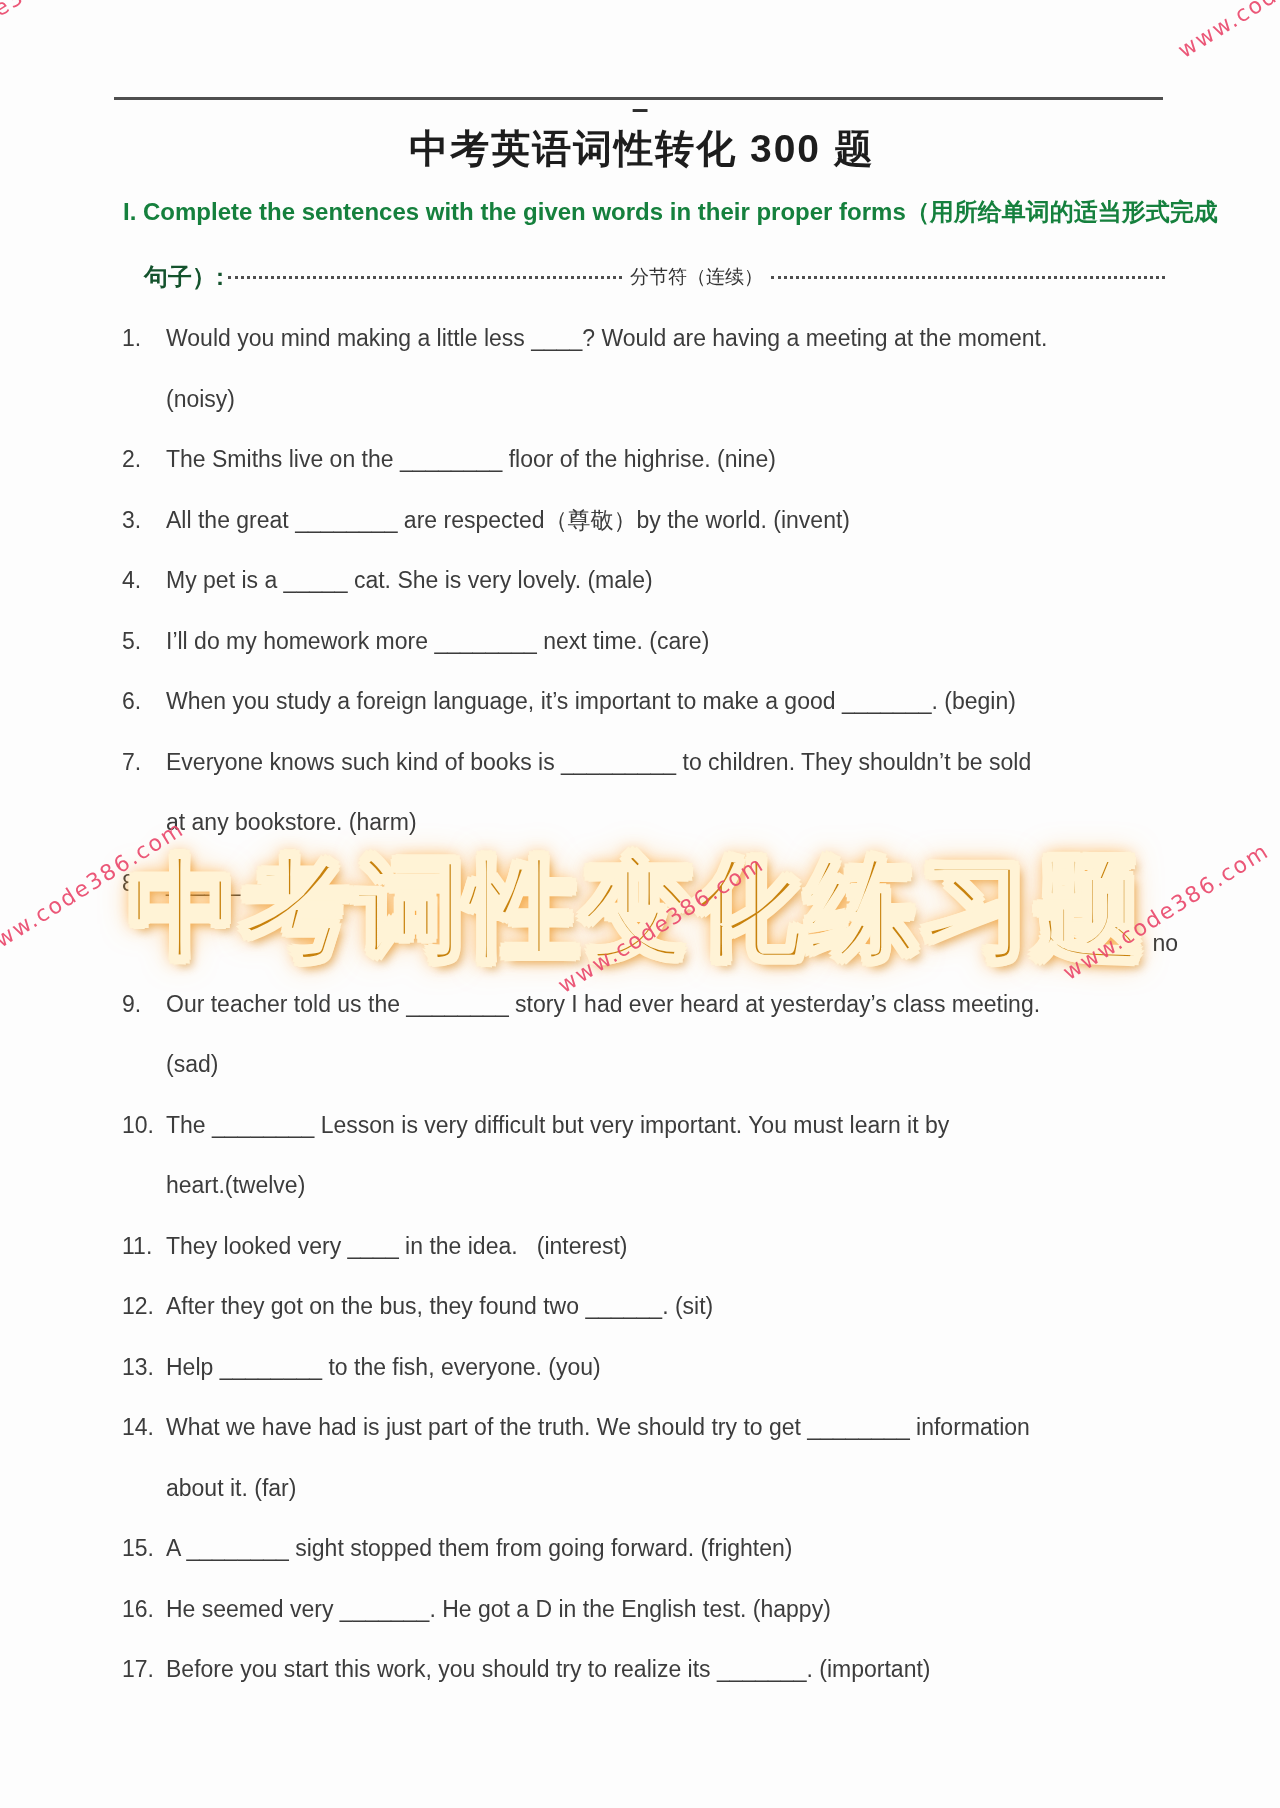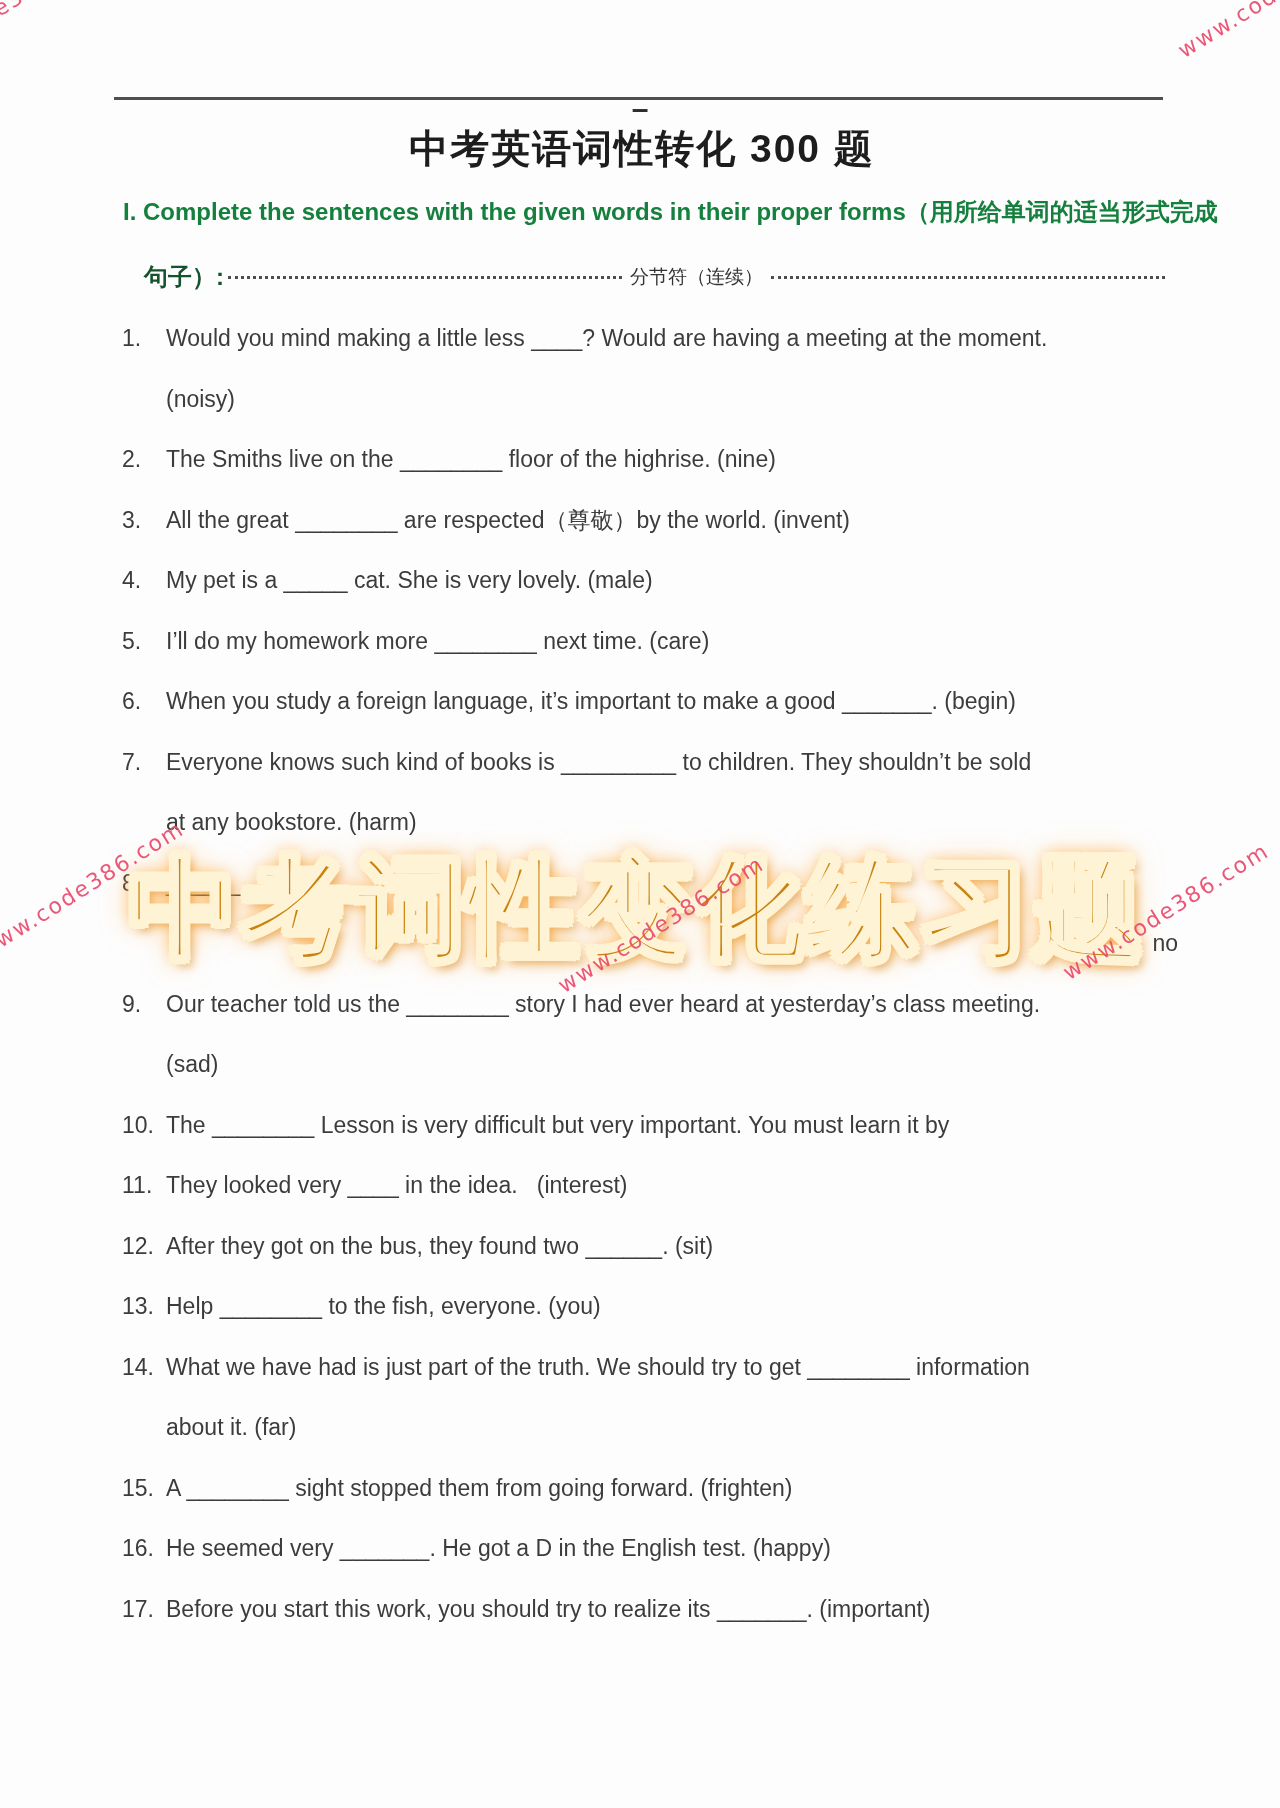--- a/index.html
+++ b/index.html
@@ -140,20 +140,21 @@
       <div class="num"><div class="line">9.</div></div>
       <div class="body">
         <div class="line">Our teacher told us the ________ story I had ever heard at yesterday’s class meeting.</div>
         <div class="line">(sad)</div>
       </div>
     </div>
     <div class="item">
       <div class="num"><div class="line">10.</div></div>
       <div class="body">
         <div class="line">The ________ Lesson is very difficult but very important. You must learn it by</div>
+        <div class="line">heart.(twelve)</div>
       </div>
     </div>
     <div class="item">
       <div class="num"><div class="line">11.</div></div>
       <div class="body">
         <div class="line">They looked very ____ in the idea.   (interest)</div>
       </div>
     </div>
     <div class="item">
       <div class="num"><div class="line">12.</div></div>

